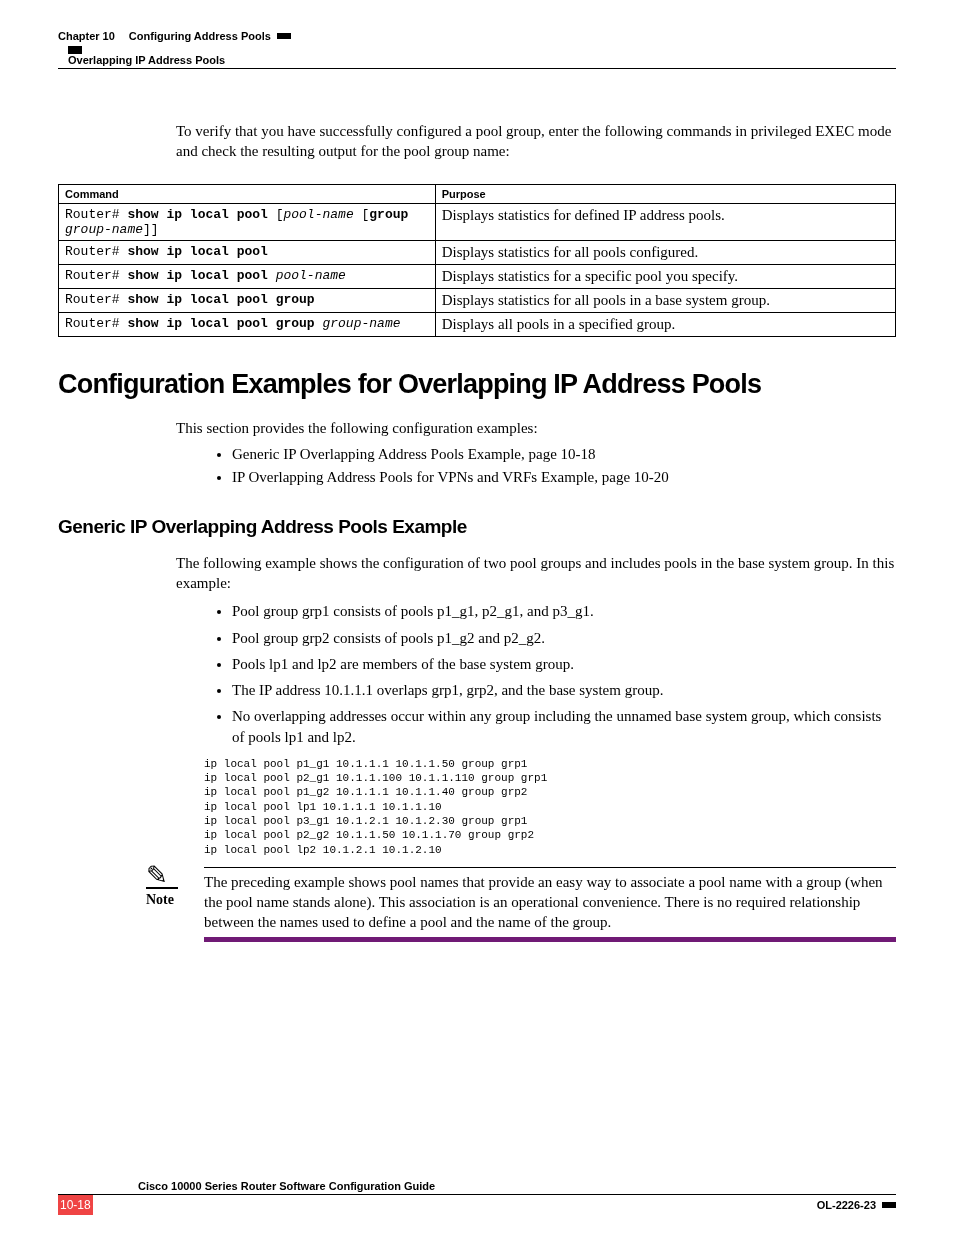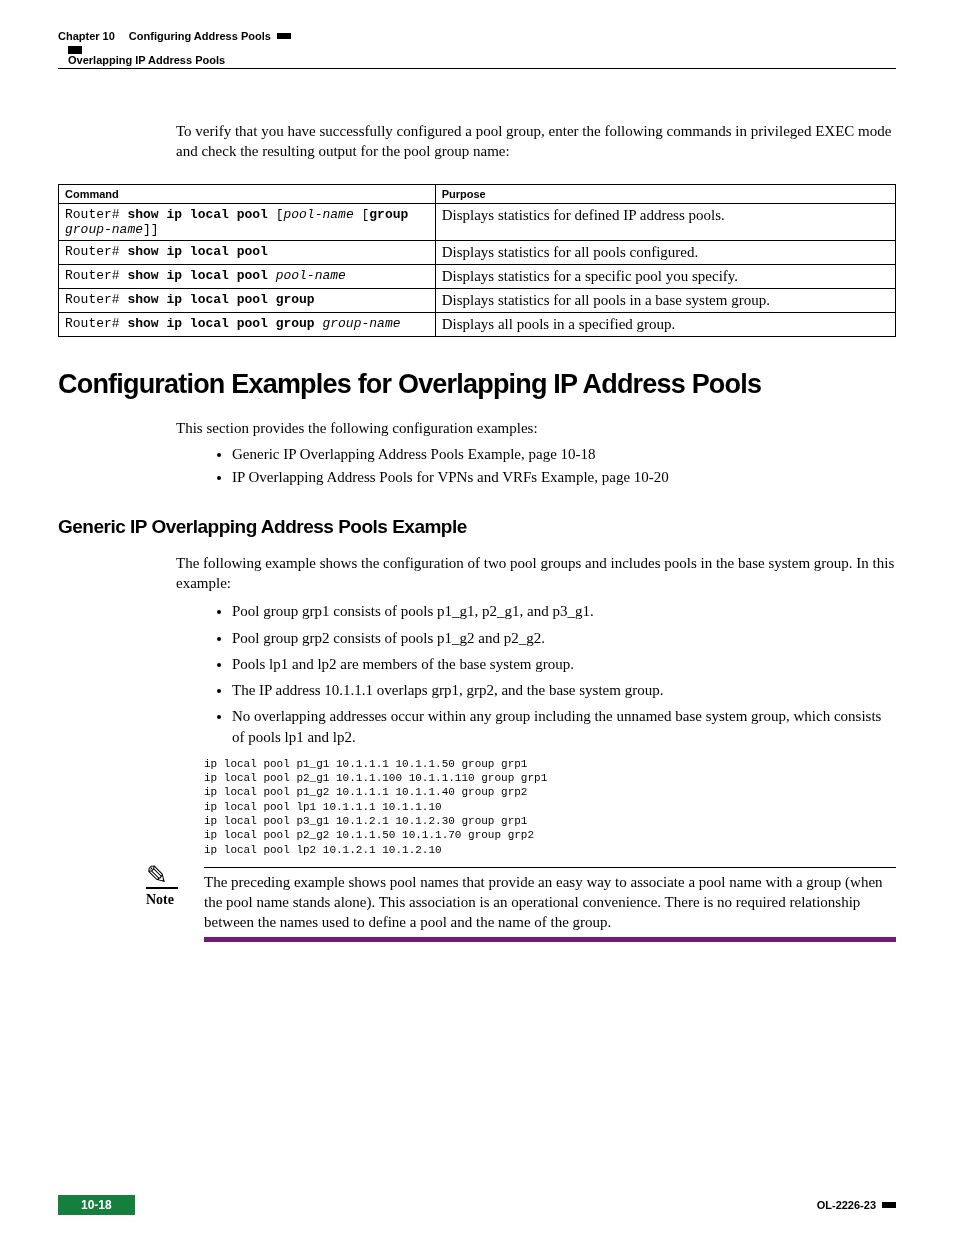--- a/index.html
+++ b/index.html
@@ -163,26 +163,26 @@
     padding-bottom: 2px;
     padding-left: 80px;
   }
   .footer-row {
     display: flex;
     justify-content: space-between;
     align-items: center;
     margin-top: 0;
   }
   .page-box {
-    background: #15803d;
+    background: #ef4444;
     color: #fff;
     font-family: Arial, Helvetica, sans-serif;
     font-size: 12px;
-    font-weight: bold;
-    padding: 3px 23px;
+    font-weight: normal;
+    padding: 3px 2px;
   }
   .doc-id {
     font-family: Arial, Helvetica, sans-serif;
     font-size: 11px;
     font-weight: bold;
   }
   .footer-bar {
     height: 6px;
     width: 14px;
     background: #000;
@@ -263,20 +263,21 @@
 
   <div class="note-row">
     <div class="note-label">
       <span class="note-icon">✎</span>
       <span class="note-word">Note</span>
     </div>
     <div class="note-text">The preceding example shows pool names that provide an easy way to associate a pool name with a group (when the pool name stands alone). This association is an operational convenience. There is no required relationship between the names used to define a pool and the name of the group.</div>
   </div>
 
   <div class="footer">
+    <div class="footer-title">Cisco 10000 Series Router Software Configuration Guide</div>
     <div class="footer-row">
       <span class="page-box">10-18</span>
       <span style="display:flex;align-items:center;">
         <span class="doc-id">OL-2226-23</span>
         <span class="footer-bar"></span>
       </span>
     </div>
   </div>
 </div>
 

